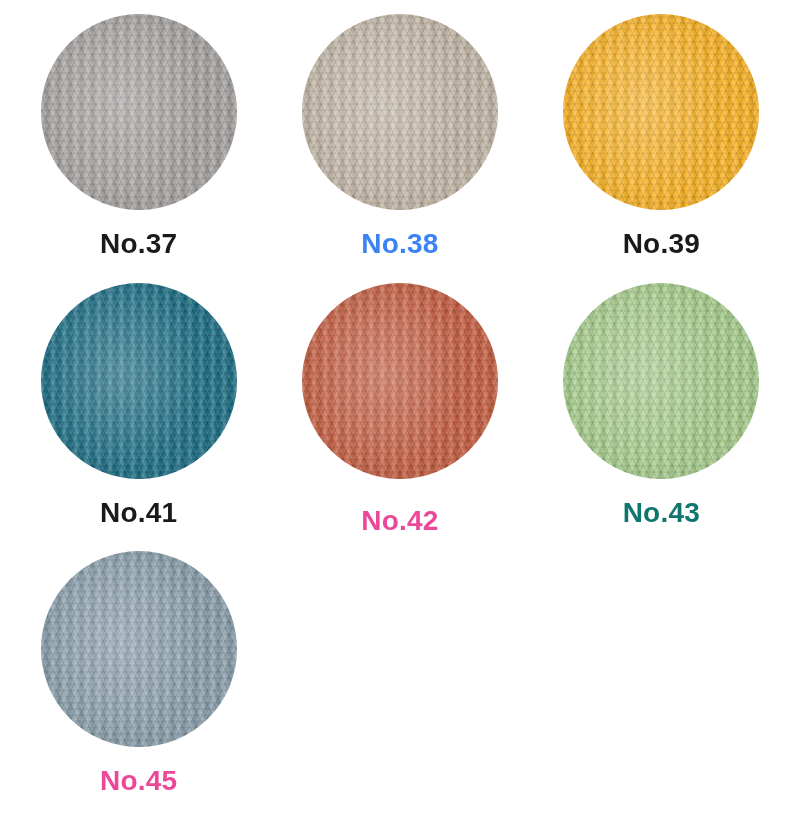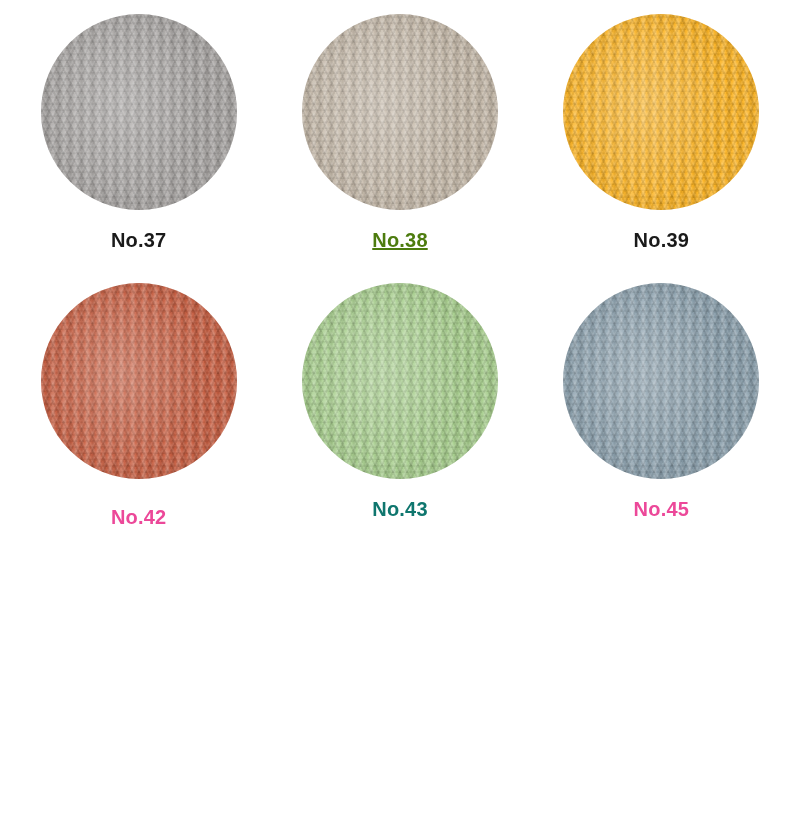--- a/index.html
+++ b/index.html
@@ -110,21 +110,21 @@
       radial-gradient(
         circle at 50% 50%,
         rgba(0,0,0,0.00) 58%,
         rgba(0,0,0,0.045) 84%,
         rgba(0,0,0,0.10) 100%
       );
   }
 
   .swatch-label {
     margin-top: 20px;
-    font-size: 20px;
+    font-size: 28px;
     font-weight: bold;
     color: #1a1a1a;
     letter-spacing: 0.2px;
     line-height: 1;
     white-space: nowrap;
   }
 </style>
 </head>
 <body style="background: rgb(255, 255, 255);">
 
@@ -140,34 +140,43 @@
     <div class="swatch-label" style="color: rgb(26, 26, 26);">No.37</div>
   </div>
 
   <div class="swatch-cell">
     <div class="swatch-disc" style="background-color: rgb(197, 185, 169);">
       <div class="knit-wales"></div>
       <div class="knit-stitches"></div>
       <div class="knit-courses"></div>
       <div class="knit-sheen"></div>
     </div>
-    <div class="swatch-label" style="color: #4d7c0f; text-decoration: underline;">No.38</div>
+    <div class="swatch-label" style="color: #3b82f6;">No.38</div>
   </div>
 
   <div class="swatch-cell">
     <div class="swatch-disc" style="background-color: rgb(252, 180, 36);">
       <div class="knit-wales"></div>
       <div class="knit-stitches"></div>
       <div class="knit-courses"></div>
       <div class="knit-sheen"></div>
     </div>
     <div class="swatch-label" style="color: rgb(26, 26, 26);">No.39</div>
   </div>
 
 
+  <div class="swatch-cell">
+    <div class="swatch-disc" style="background-color: rgb(28, 111, 134);">
+      <div class="knit-wales"></div>
+      <div class="knit-stitches"></div>
+      <div class="knit-courses"></div>
+      <div class="knit-sheen"></div>
+    </div>
+    <div class="swatch-label" style="color: rgb(26, 26, 26);">No.41</div>
+  </div>
 
   <div class="swatch-cell">
     <div class="swatch-disc" style="background-color: rgb(200, 95, 66);">
       <div class="knit-wales"></div>
       <div class="knit-stitches"></div>
       <div class="knit-courses"></div>
       <div class="knit-sheen"></div>
     </div>
     <div class="swatch-label" style="color: #ec4899; margin-top: 28px;">No.42</div>
   </div>

